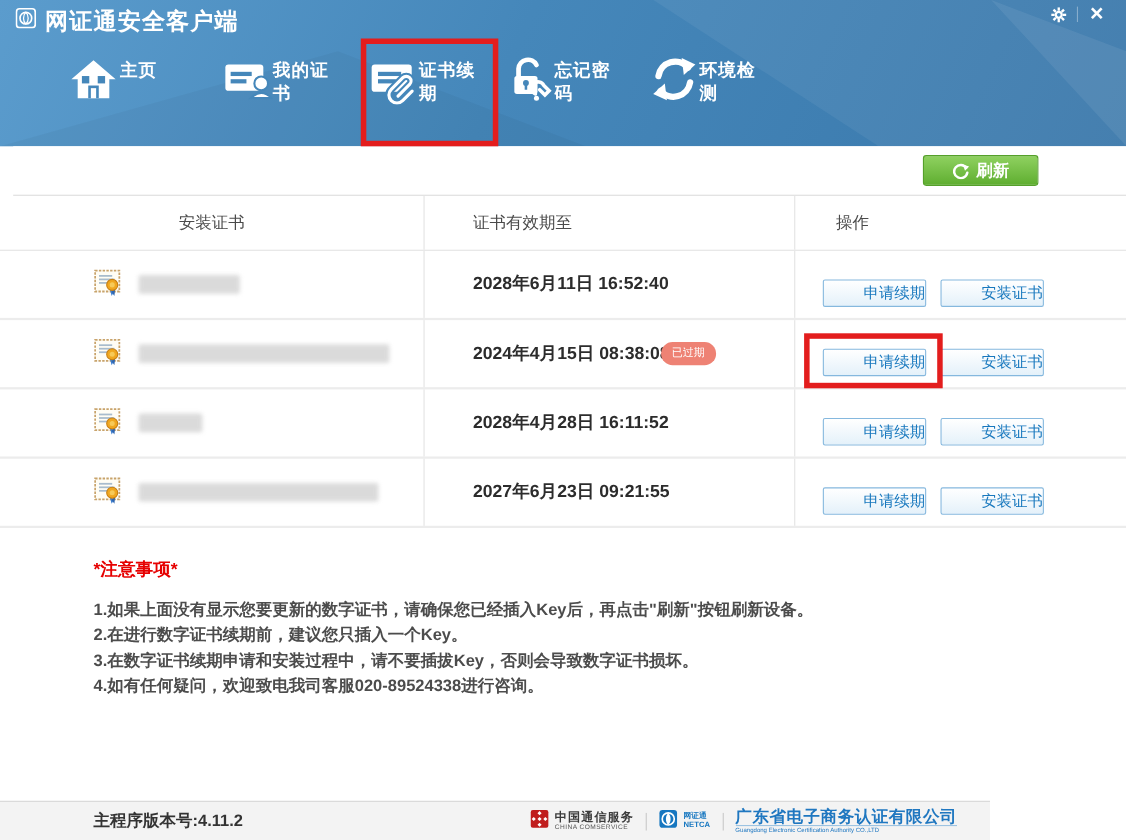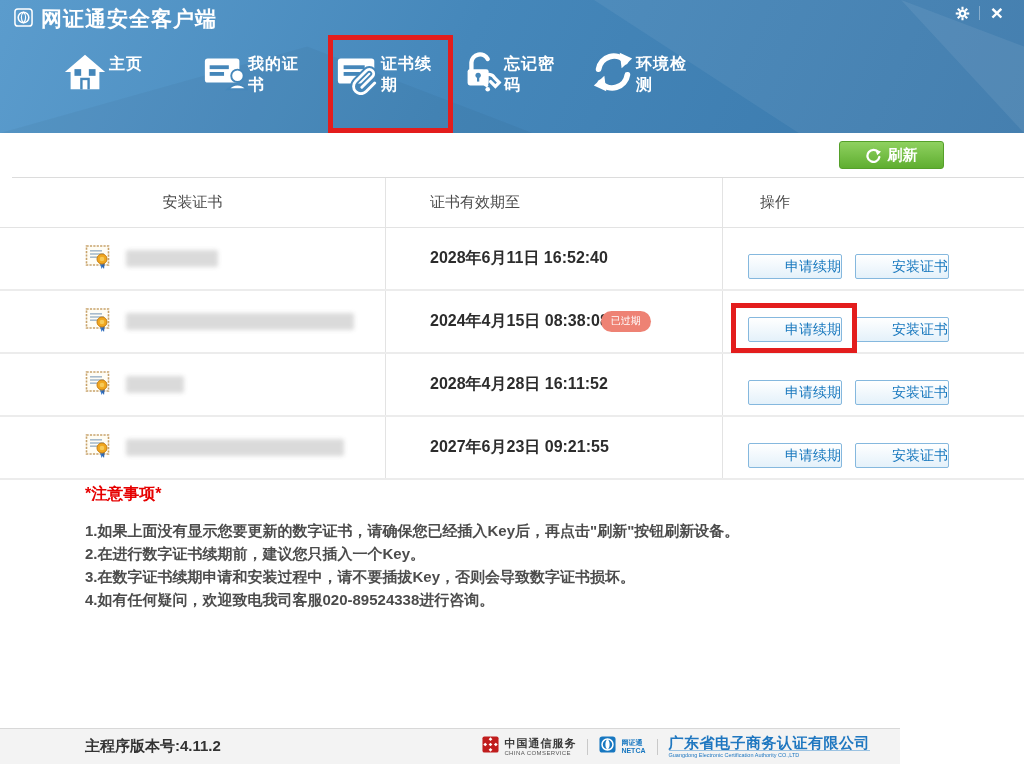--- a/index.html
+++ b/index.html
@@ -50,21 +50,21 @@
   .th-label { font-size:15px; color:#4a4a4a; }
   .cert-subject { display:flex; align-items:center; padding-left:85px; }
   .redact { height:17px; background:#bdbdbd; opacity:0.55; filter:blur(2px); border-radius:2px; margin-left:14px; }
   .expiry { font-size:16px; font-weight:bold; color:#2c2c2c; white-space:nowrap; }
   .badge-expired { margin-left:-8px; position:relative; background:#ee8274; color:#fff; font-size:10px;
                    padding:3px 10px 4px; border-radius:12px; white-space:nowrap; }
   .act-btn { width:94px; height:25px; font-size:14px; color:#1878be; text-align:right; line-height:23px;
              border:1px solid #85b8de; border-radius:2px; background:linear-gradient(#ffffff,#e4f1fa); cursor:pointer;margin-top:16px; }
 
   
-  .notes { position:absolute; left:85px; top:484px; width:900px; }
+  .notes { position:absolute; left:85px; top:508px; width:900px; }
   .notes-title { color:#e60000; font-size:16px; font-weight:bold; }
   .notes-list { margin-top:14px; }
   .note-line { font-size:15px; font-weight:bold; color:#4c4c4c; line-height:23px; }
 
   
   .footer { position:absolute; left:0; bottom:0; width:900px; height:36px; background:#f3f3f3;
             border-top:1px solid #d8d8d8; display:flex; align-items:center; }
   .version { margin-left:85px; font-size:15px; font-weight:bold; color:#333; }
   .footer-logos { position:absolute; right:30px; display:flex; align-items:center; gap:11px; }
   .logo-block { display:flex; align-items:center; gap:5px; }

